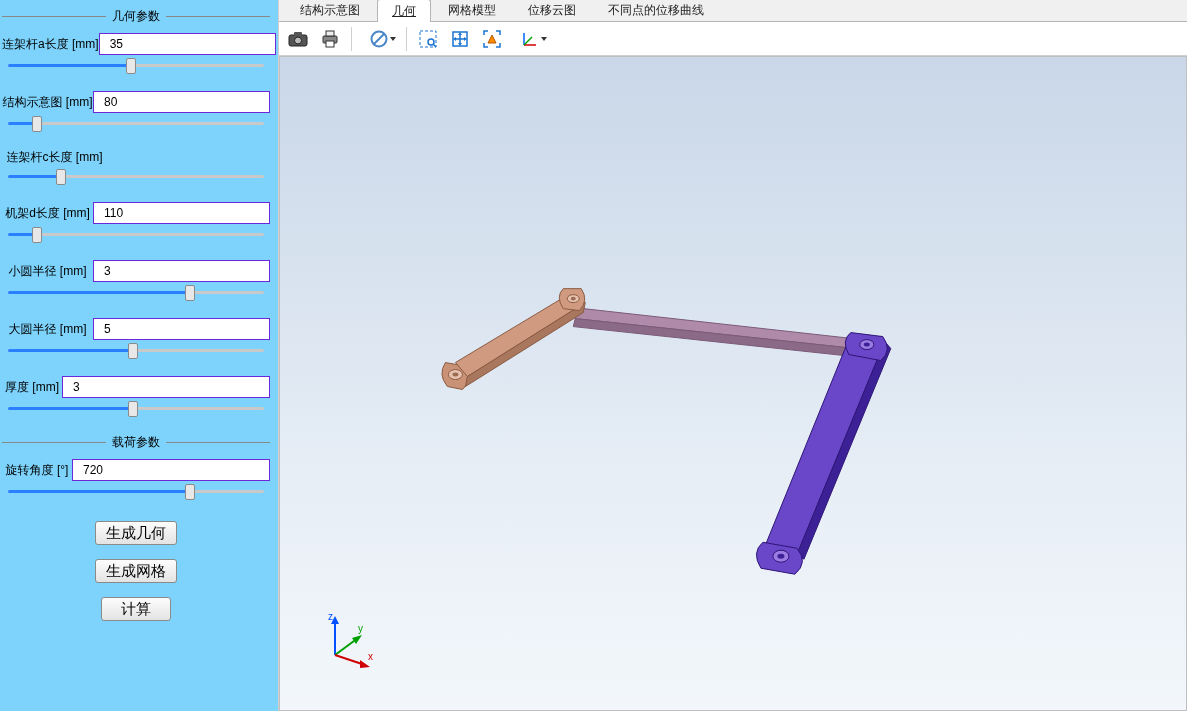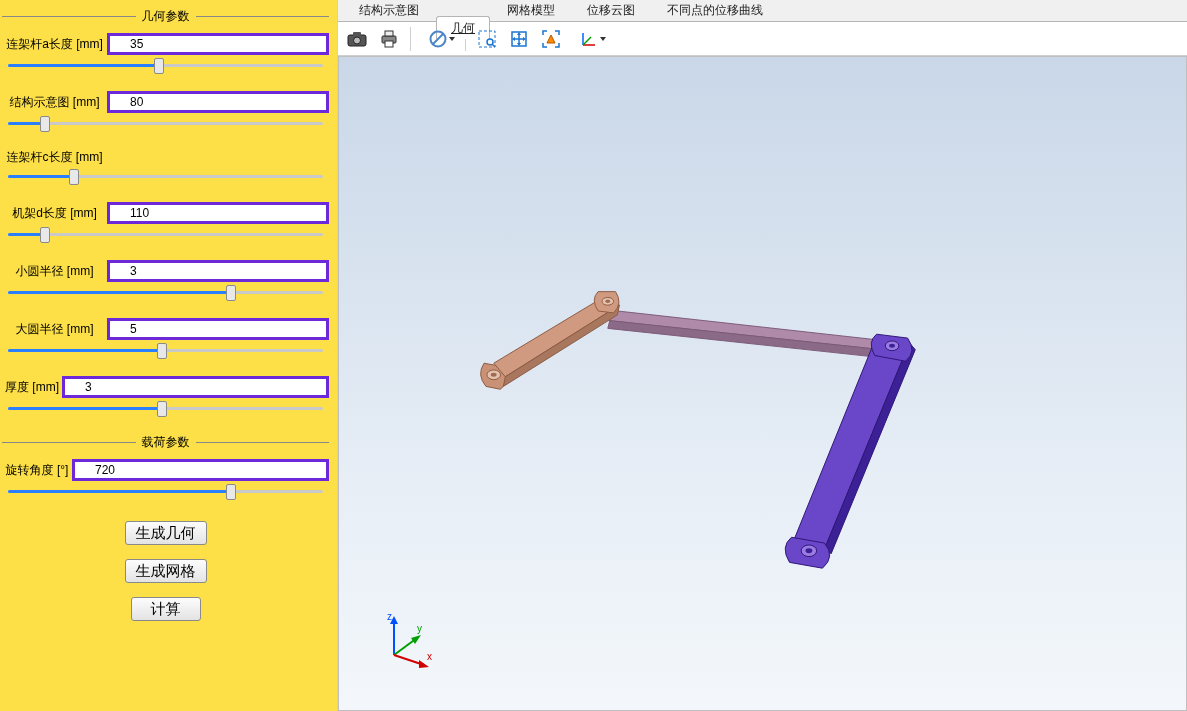--- a/index.html
+++ b/index.html
@@ -8,23 +8,23 @@
     font-family: "Microsoft YaHei", Arial, sans-serif;
     font-size: 12px;
     background: #f0f0f0;
     width: 1187px;
     height: 711px;
     overflow: hidden;
     display: flex;
   }
   
   .left-panel {
-    width: 338px;
+    width: 279px;
     height: 100%;
-    background: #fde047;
+    background: #7dd3fc;
     padding: 4px 8px 8px 2px;
     border-right: 1px solid #d0d0d0;
     overflow: hidden;
   }
   .section-title {
     display: flex;
     align-items: center;
     margin: 4px 0 8px 0;
     color: #000;
   }
@@ -44,22 +44,22 @@
   .param-row label {
     width: 105px;
     text-align: center;
     color: #000;
     white-space: nowrap;
   }
   .param-row.short label { width: 60px; }
   .param-row input[type=text] {
     flex: 1;
     height: 22px;
-    border: 3px solid #6d28d9;
-    padding: 0 20px;
+    border: 1px solid #6d28d9;
+    padding: 0 10px;
     font-size: 12px;
     background: #fff;
   }
   .slider-row {
     margin: 2px 0 16px 0;
     position: relative;
     height: 18px;
   }
   .slider-track {
     position: absolute;
@@ -124,21 +124,21 @@
     border-bottom: none;
     cursor: pointer;
     margin-right: 2px;
   }
   .tab.active {
     background: #fff;
     border-color: #b5b5b5;
     border-top-left-radius: 3px;
     border-top-right-radius: 3px;
     position: relative;
-    top: 18px;
+    top: 1px;
     text-decoration: underline;
   }
   .toolbar {
     height: 34px;
     background: #fff;
     border-bottom: 1px solid #cfcfcf;
     display: flex;
     align-items: center;
     padding: 0 4px;
     gap: 2px;

